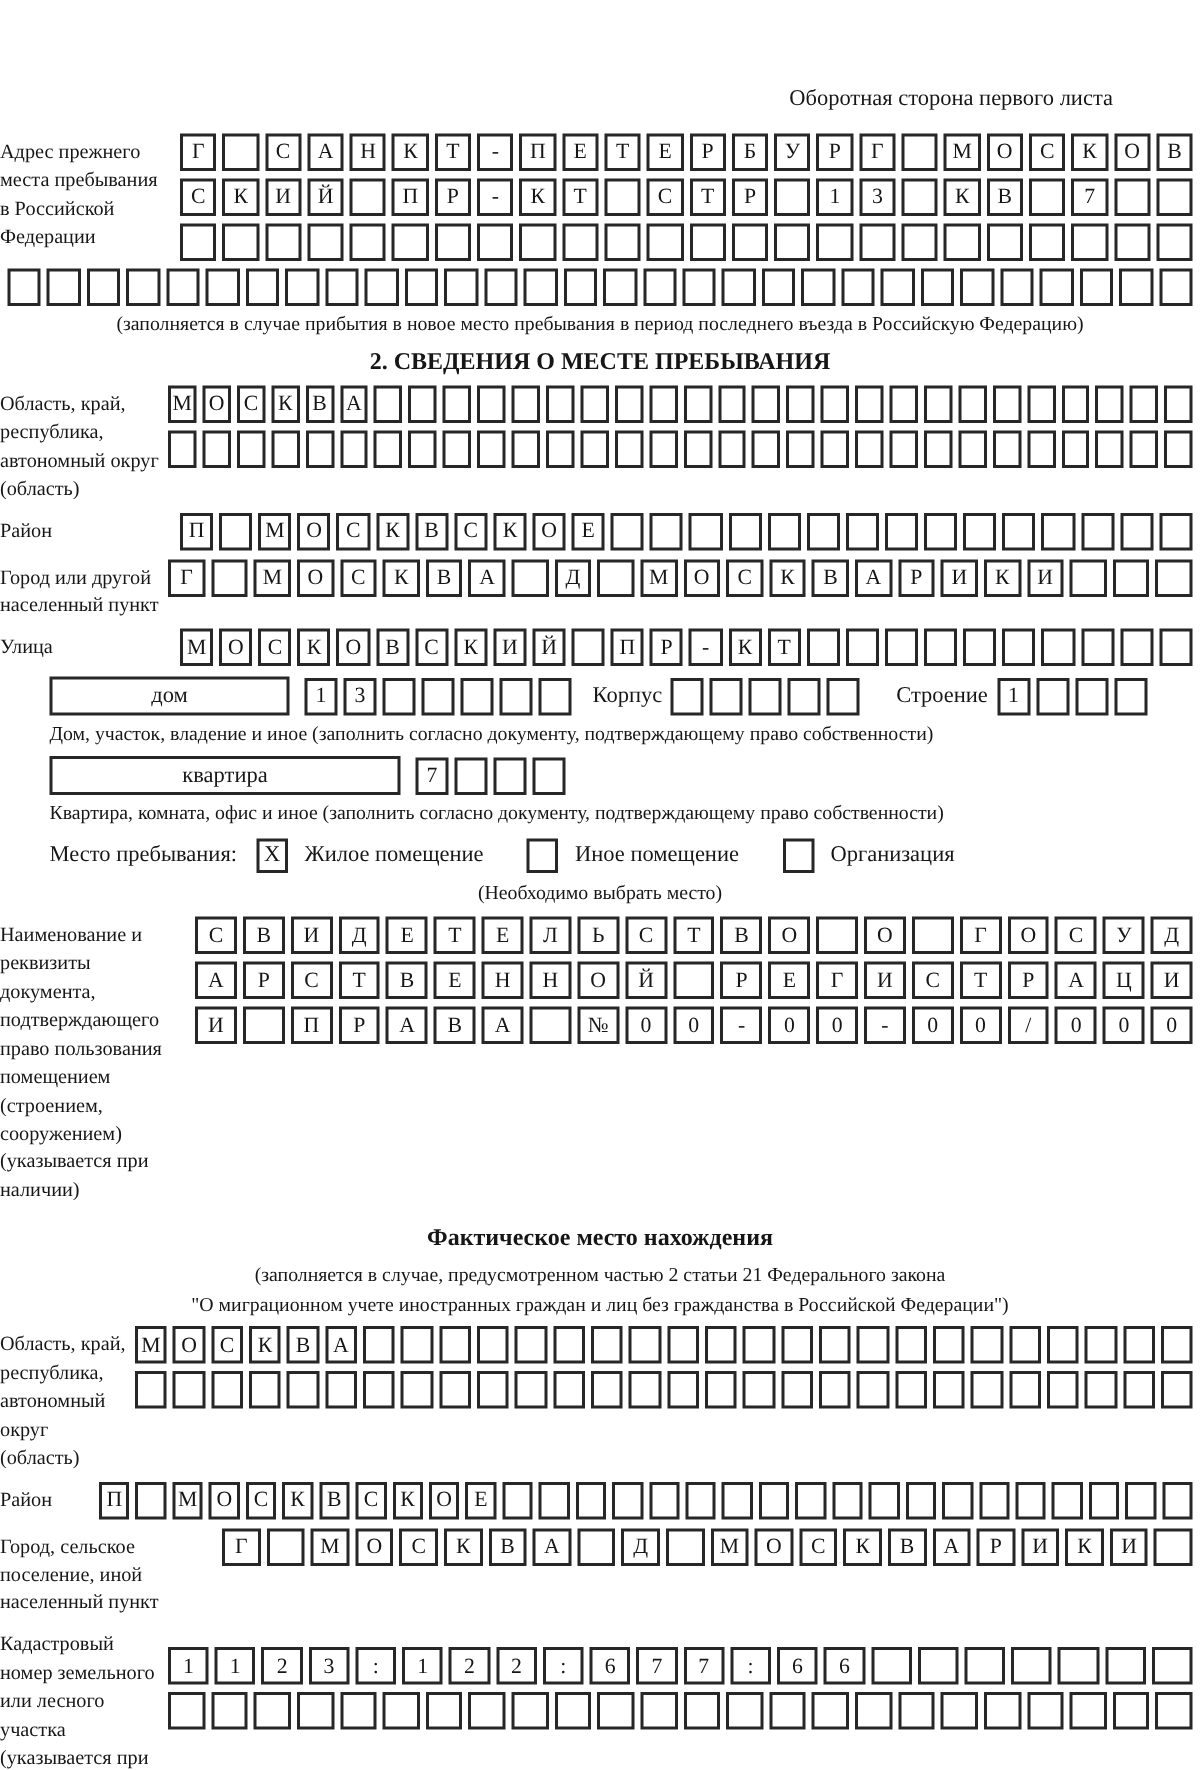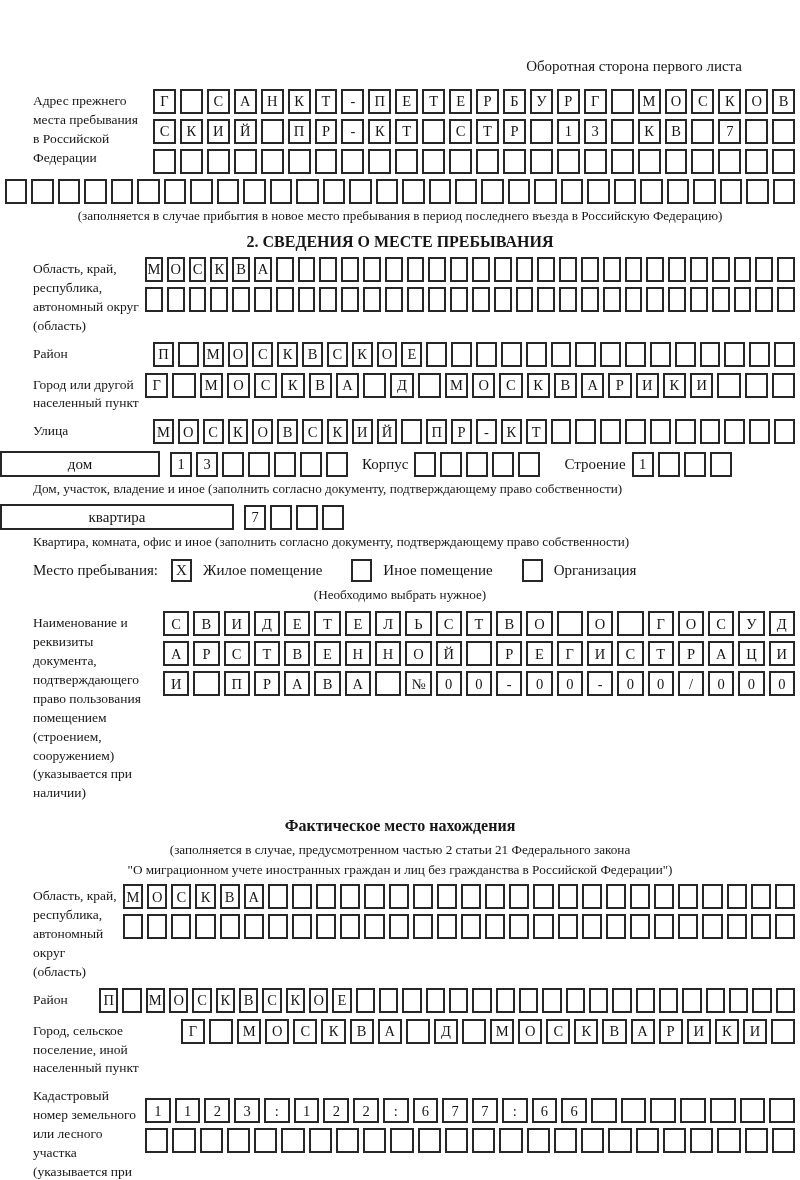--- a/index.html
+++ b/index.html
@@ -5,41 +5,41 @@
   html,body{margin:0;padding:0;}
   body{
     width:800px;height:1180px;background:#ffffff;color:#161616;
     font-family:"Liberation Serif","DejaVu Serif",serif;
     overflow:hidden;
   }
   .page{position:relative;width:800px;height:1180px;margin-top:38px;}
   .header-note{font-size:15px;text-align:right;padding:20px 58px 0 0;}
 
   
-  .frow{display:flex;align-items:flex-start;padding-left:33px;padding-right:5px;margin-top:6px;}
+  .frow{display:flex;align-items:flex-start;padding-right:5px;margin-top:6px;}
   .flabel{flex:0 0 120px;font-size:13.5px;line-height:1.4;padding-top:3px;padding-right:6px;box-sizing:border-box;}
   .flabel.w112{flex-basis:112px;}
   .flabel.w130{flex-basis:130px;}
   .flabel.w90{flex-basis:90px;}
   .flabel.w66{flex-basis:66px;}
   .flabel.w148{flex-basis:148px;}
   .cellcol{flex:1;display:flex;flex-direction:column;gap:5px;min-width:0;}
   .cells{display:flex;gap:4px;flex:1;min-width:0;}
   .cell{
     box-sizing:border-box;flex:1 1 0;min-width:0;height:25px;
     border:2px solid #272727;display:flex;align-items:center;justify-content:center;
     font-size:14.5px;line-height:1;background:#fff;
   }
   .fullrow{padding:0 5px;margin-top:5px;}
   .note{font-size:13.2px;text-align:center;margin-top:4px;}
   .note-left{font-size:13.2px;text-align:left;padding-left:33px;margin-top:4px;}
   .title{font-size:16px;font-weight:bold;text-align:center;margin-top:9px;}
 
   
-  .domrow{display:flex;align-items:center;margin-top:7px;}
+  .domrow{display:flex;align-items:center;padding-left:33px;margin-top:7px;}
   .wbox{box-sizing:border-box;border:2px solid #272727;height:26px;display:flex;align-items:center;justify-content:center;font-size:15px;background:#fff;}
   .dombox{width:160px;}
   .kvbox{width:234px;}
   .fixcells{display:flex;gap:4px;margin-left:10px;}
   .fixcells .cell{flex:0 0 22px;}
   .ilabel{font-size:15px;margin:0 6px 0 14px;white-space:nowrap;}
 
   
   .mestorow{display:flex;align-items:center;padding-left:33px;margin-top:9px;font-size:15px;}
   .checkbox{box-sizing:border-box;width:21px;height:23px;border:2px solid #272727;display:flex;align-items:center;justify-content:center;font-size:15px;margin:0 11px 0 13px;background:#fff;flex:0 0 21px;}
@@ -387,21 +387,21 @@
     <span>Место пребывания:</span>
     <span style="display:flex;align-items:center;">
         <span class="checkbox">X</span>
         <span class="optlabel">Жилое помещение</span>
         <span class="checkbox"></span>
         <span class="optlabel">Иное помещение</span>
         <span class="checkbox"></span>
         <span class="optlabel">Организация</span>
       </span>
   </div>
-  <div class="note" style="margin-top:5px;">(Необходимо выбрать нужное)</div>
+  <div class="note" style="margin-top:5px;">(Необходимо выбрать место)</div>
 
   <div class="frow" style="margin-top:8px;">
     <div class="flabel w130">Наименование и реквизиты документа, подтверждающего право пользования помещением (строением, сооружением) (указывается при наличии)</div>
     <div class="cellcol">
       <div class="cells">
           <span class="cell">С</span>
           <span class="cell">В</span>
           <span class="cell">И</span>
           <span class="cell">Д</span>
           <span class="cell">Е</span>

